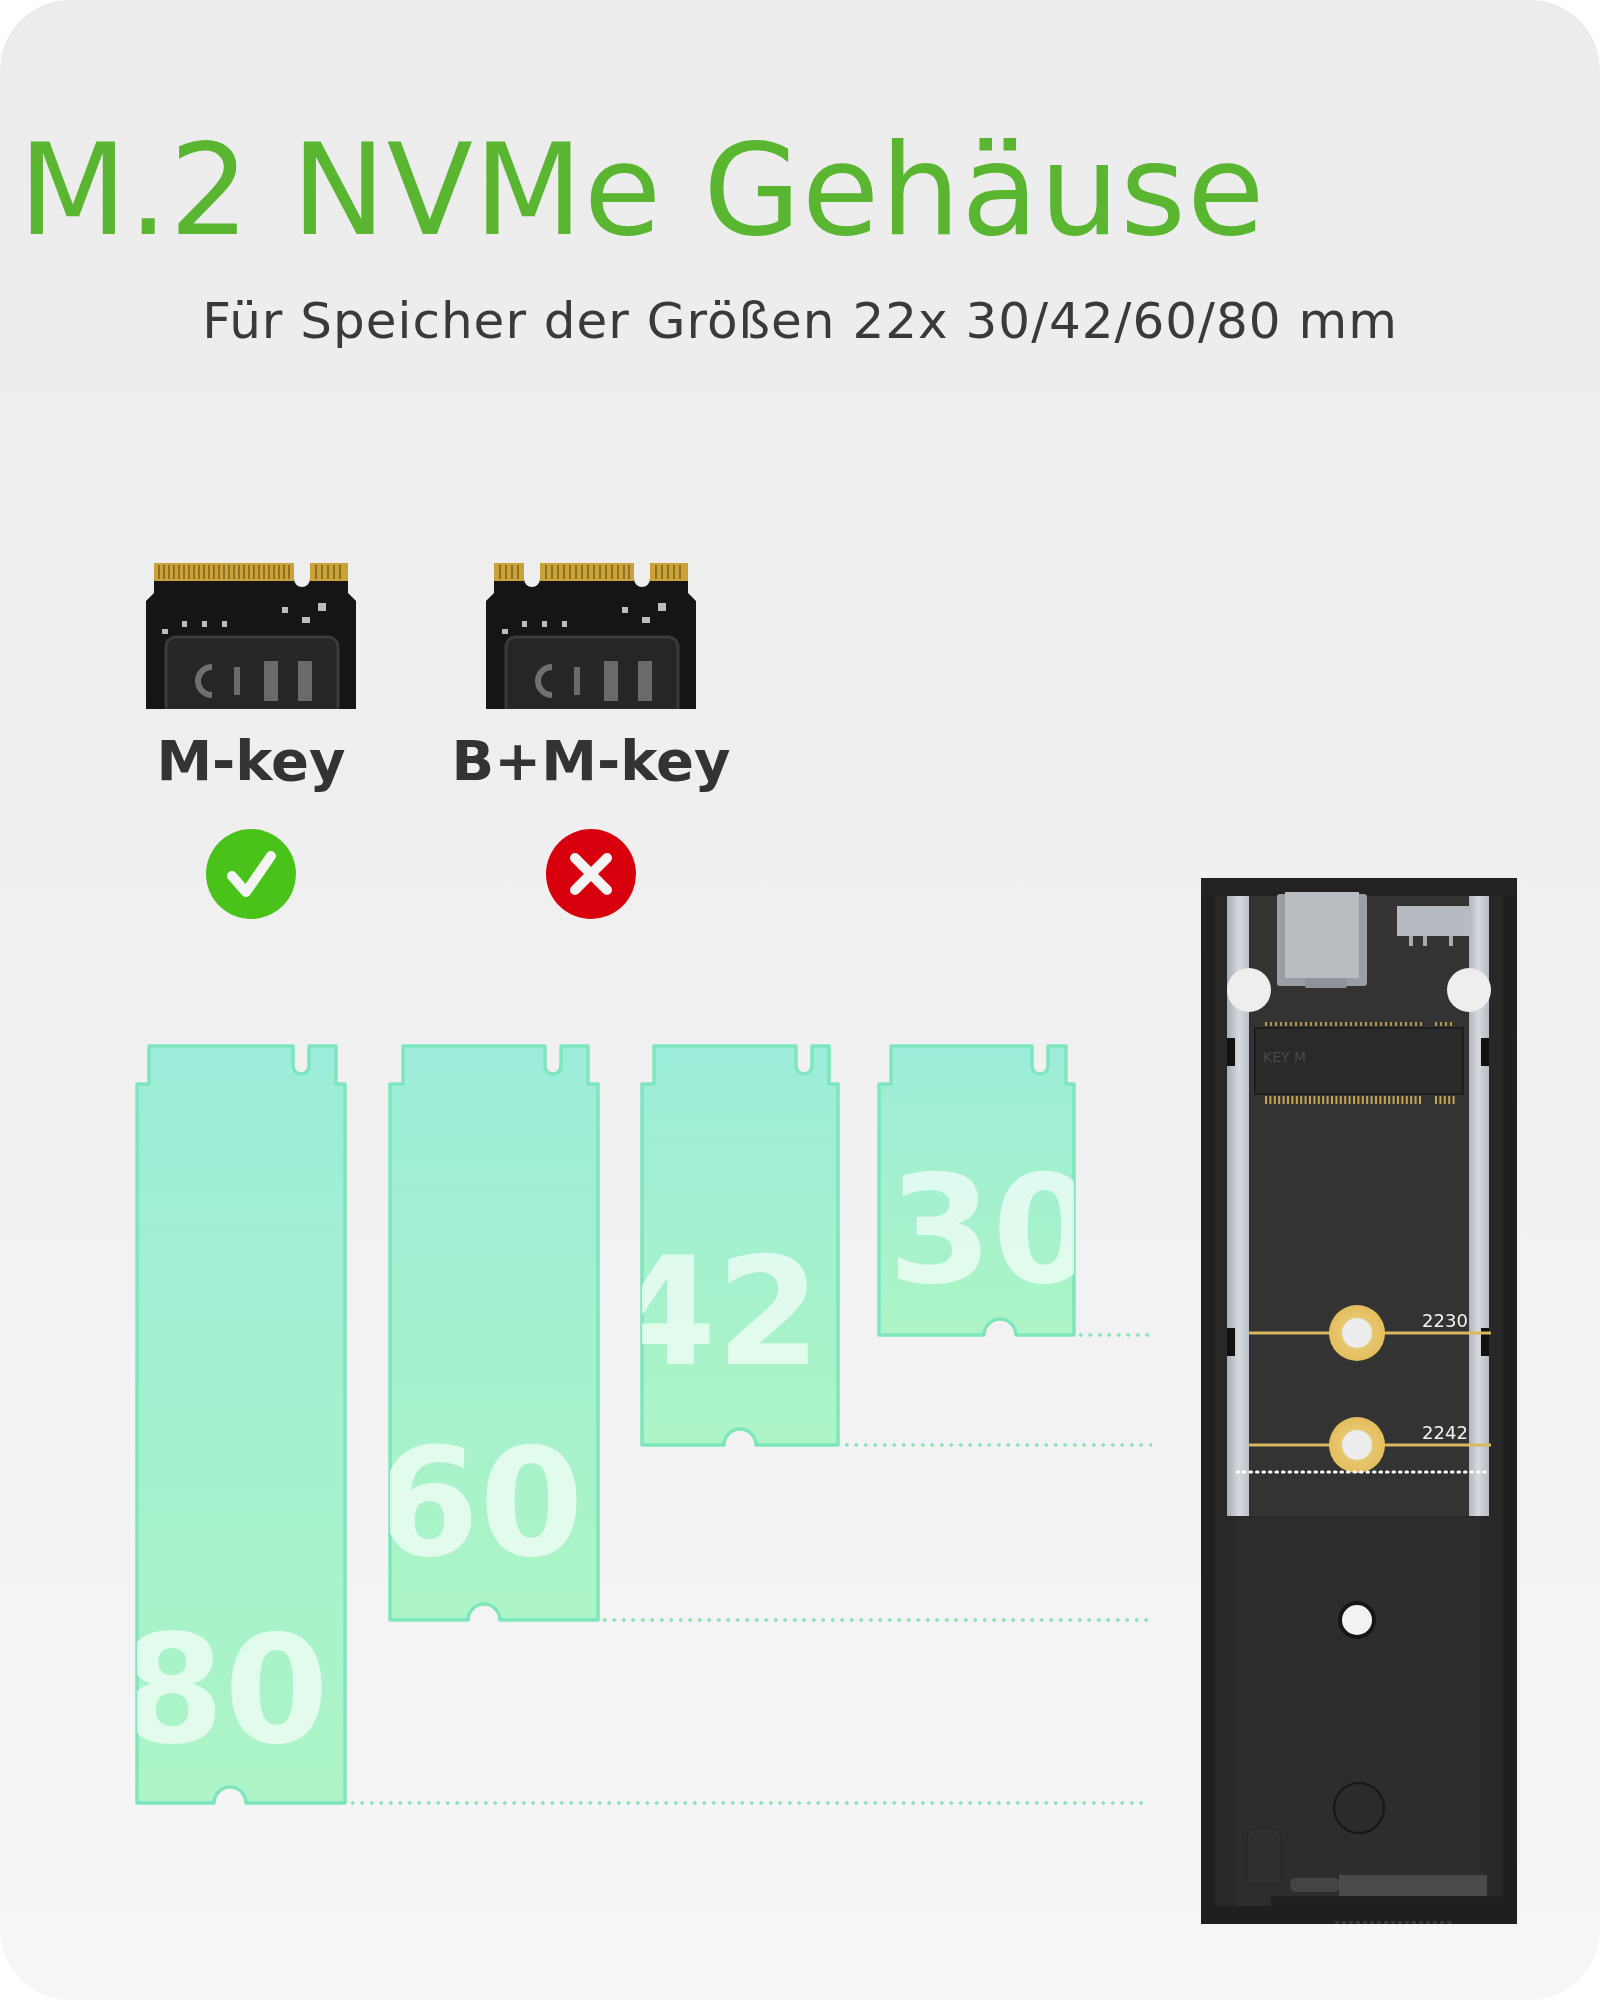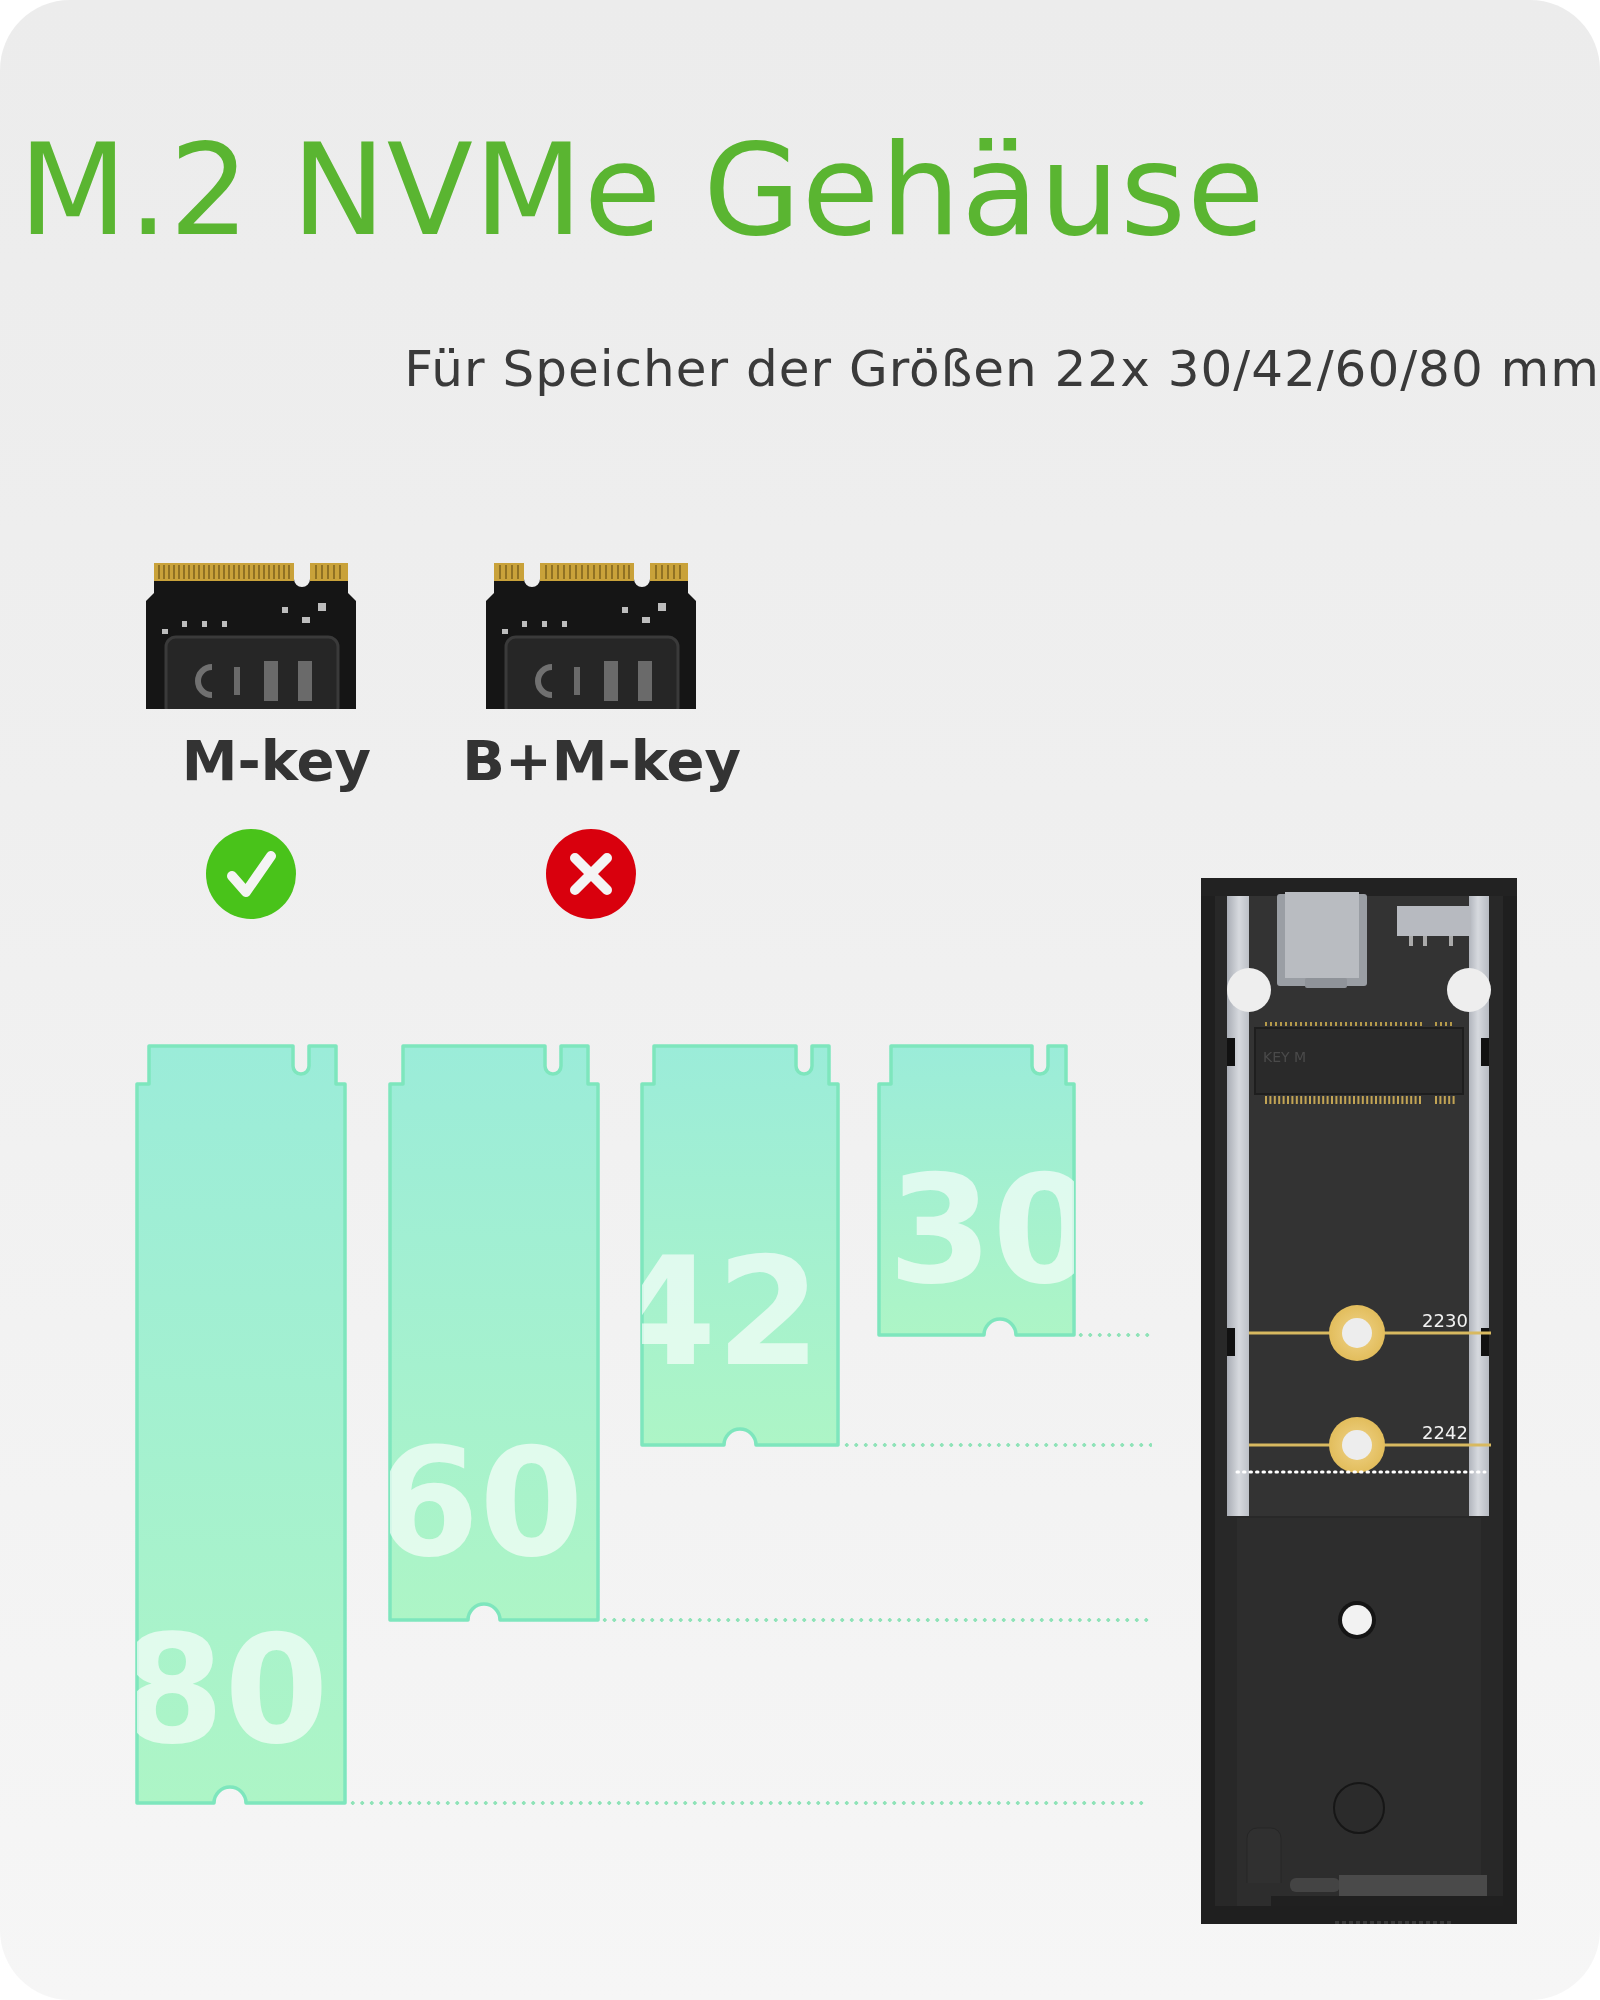--- a/index.html
+++ b/index.html
@@ -1,24 +1,24 @@
 <!DOCTYPE html>
 <html><head>
 <meta charset="utf-8">
 <style>
   html, body { margin:0; padding:0; background:#ffffff; }
   body { width:1600px; height:2000px; position:relative; overflow:hidden; font-family:"DejaVu Sans", sans-serif; }
   .card { position:absolute; left:0; top:0; width:1600px; height:2000px; border-radius:70px;
           background: linear-gradient(180deg,#ececec 0%,#efefef 40%,#f3f3f3 75%,#f6f6f6 100%); overflow:hidden; }
   .title { position:absolute; left:0; width:1284px; top:128px; text-align:center; font-size:126px;
            color:#5ab531; letter-spacing:1px; font-family:"DejaVu Sans", sans-serif; font-weight:normal; line-height:1; }
-  .subtitle { position:absolute; left:0; width:1600px; top:296px; text-align:right; font-size:50px; color:#3a3a3a;
-              letter-spacing:1px; line-height:1; font-family:"DejaVu Sans", sans-serif;margin-top:48px; }
+  .subtitle { position:absolute; left:0; width:1600px; top:296px; text-align:center; font-size:50px; color:#3a3a3a;
+              letter-spacing:1px; line-height:1; font-family:"DejaVu Sans", sans-serif; }
   .ssd { position:absolute; top:563px; width:218px; height:146px; }
-  .keylabel { position:absolute; top:733px; font-size:56px; font-weight:bold; color:#333; line-height:1; text-align:right; }
+  .keylabel { position:absolute; top:733px; font-size:56px; font-weight:bold; color:#333; line-height:1; text-align:center; }
   .status { position:absolute; top:829px; width:90px; height:90px; border-radius:50%; }
   .status.ok { background:#49c31a; }
   .status.no { background:#d9000d; }
   .dots { position:absolute; height:4px;
           background-image: radial-gradient(circle, #8fe3b8 1.6px, transparent 2px);
           background-size:9.5px 4px; background-repeat:repeat-x; }
   .enclosure { position:absolute; left:1172px; top:878px; width:316px; height:1046px;margin-left:29px; }
   .enclosure svg { display:block; }
 </style>
 </head>

